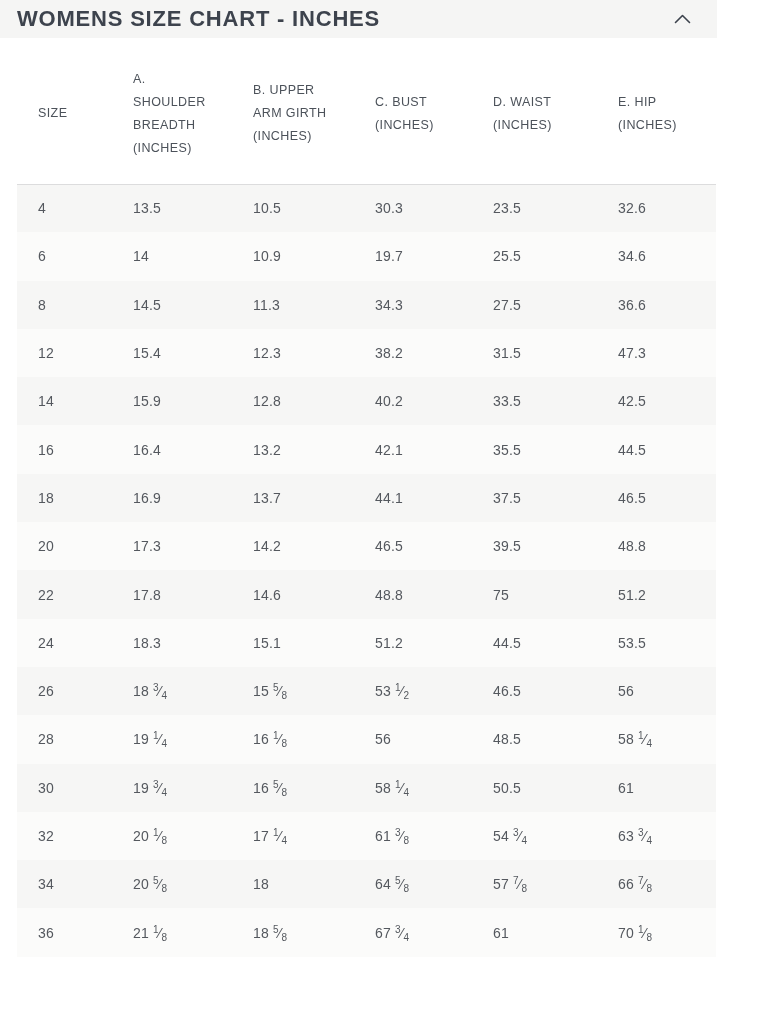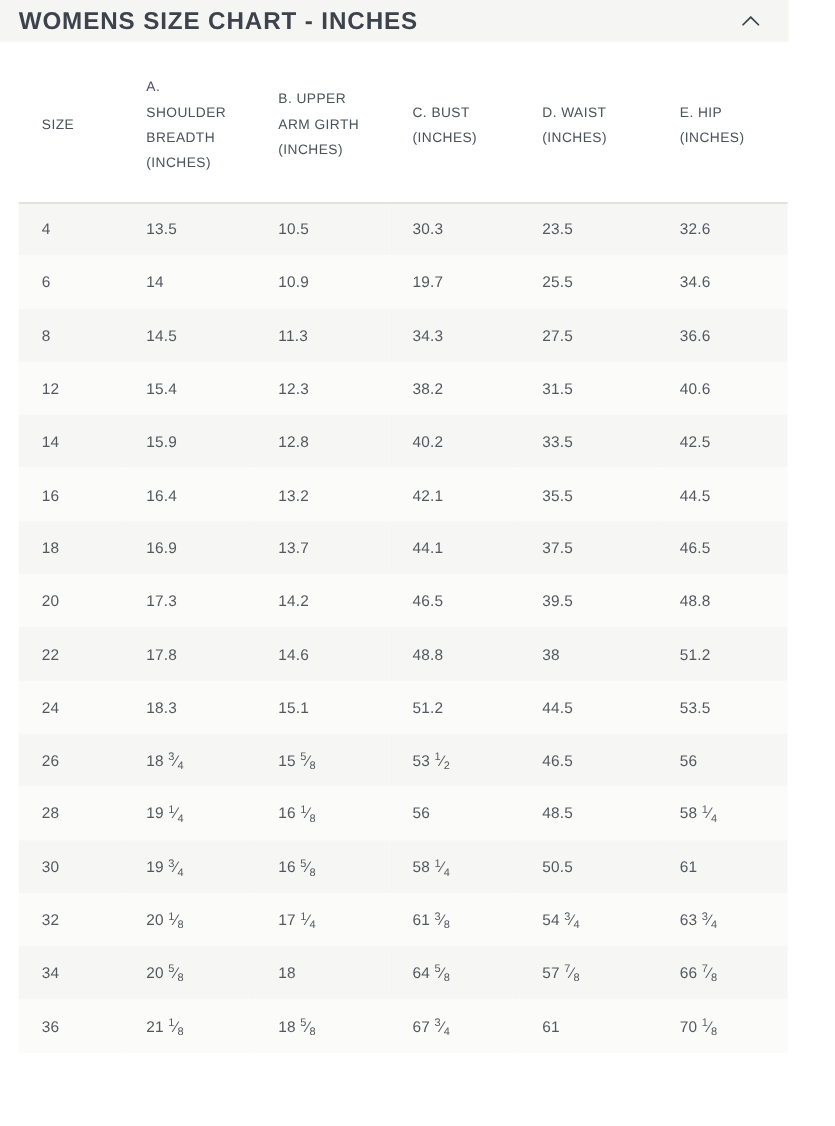--- a/index.html
+++ b/index.html
@@ -109,21 +109,21 @@
             <td>34.3</td>
             <td>27.5</td>
             <td>36.6</td>
           </tr>
           <tr>
             <td>12</td>
             <td>15.4</td>
             <td>12.3</td>
             <td>38.2</td>
             <td>31.5</td>
-            <td>40.6</td>
+            <td>47.3</td>
           </tr>
           <tr>
             <td>14</td>
             <td>15.9</td>
             <td>12.8</td>
             <td>40.2</td>
             <td>33.5</td>
             <td>42.5</td>
           </tr>
           <tr>
@@ -148,21 +148,21 @@
             <td>14.2</td>
             <td>46.5</td>
             <td>39.5</td>
             <td>48.8</td>
           </tr>
           <tr>
             <td>22</td>
             <td>17.8</td>
             <td>14.6</td>
             <td>48.8</td>
-            <td>38</td>
+            <td>75</td>
             <td>51.2</td>
           </tr>
           <tr>
             <td>24</td>
             <td>18.3</td>
             <td>15.1</td>
             <td>51.2</td>
             <td>44.5</td>
             <td>53.5</td>
           </tr>

